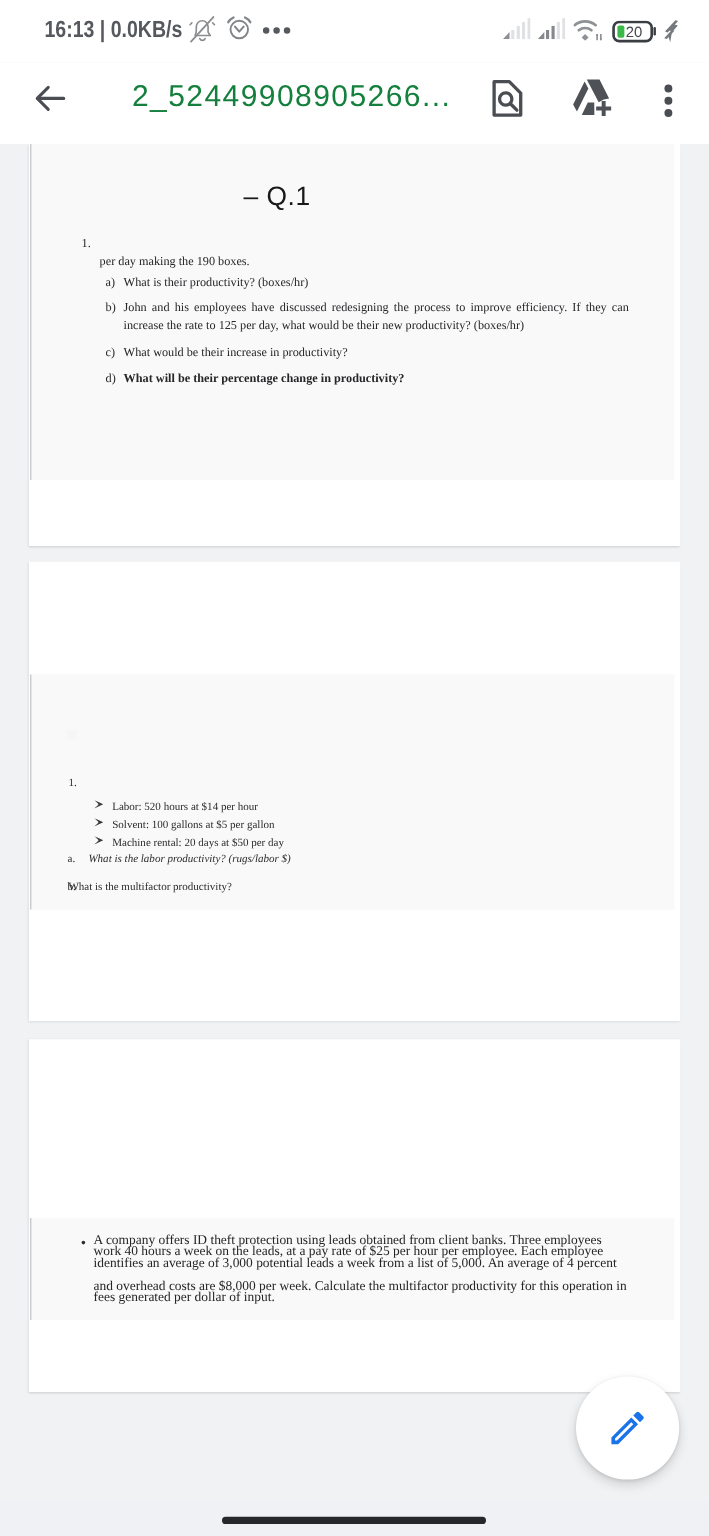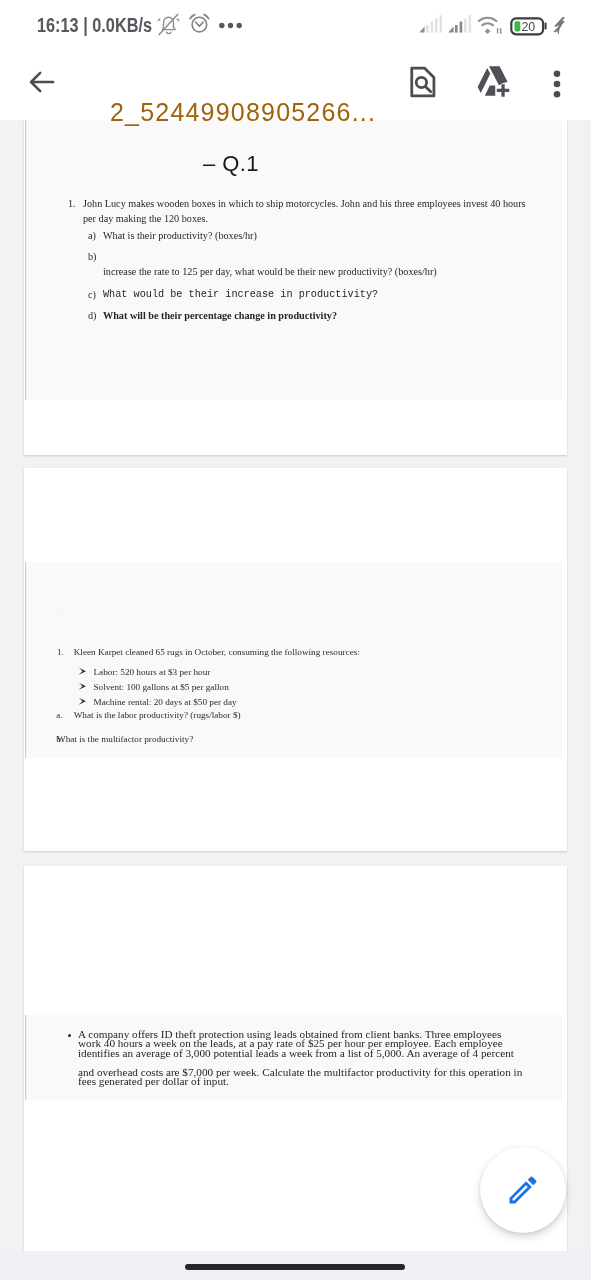--- a/index.html
+++ b/index.html
@@ -13,22 +13,22 @@
   .sb-time{position:absolute;left:37px;top:14px;font-size:19.5px;font-weight:700;color:#55585c;
            font-family:"Liberation Sans",sans-serif;white-space:nowrap;line-height:23px;
            display:block;transform:scaleX(.835);transform-origin:left top;}
   .sb-ic{position:absolute;display:flex;align-items:center;}
   .sb-right{position:absolute;left:400px;top:0;height:52px;width:191px;}
   .sb-right>*{position:absolute;display:block;}
 
   
   .appbar{position:absolute;left:0;top:52px;width:591px;height:68px;background:#fff;z-index:20;}
   .back{position:absolute;left:24px;top:12px;width:36px;height:36px;}
-  .title{position:absolute;left:110px;top:14px;font-size:25px;color:#a16207;letter-spacing:1.2px;
-         white-space:nowrap;line-height:28px;margin-top:32px;}
+  .title{position:absolute;left:110px;top:14px;font-size:25px;color:#15803d;letter-spacing:1.2px;
+         white-space:nowrap;line-height:28px;}
   .ab-ic{position:absolute;width:36px;height:36px;}
 
   
   .doc{position:absolute;left:0;top:120px;width:591px;height:1131px;background:#f1f2f4;overflow:hidden;}
   .page{position:absolute;left:24px;width:543px;background:#fff;
         box-shadow:0 1px 2px rgba(0,0,0,.16);}
   .scan{position:absolute;background:#f9f9fa;box-shadow:inset 1.2px 0 0 #c9cbce;}
   .txt{position:absolute;font-family:"Liberation Serif",serif;color:#2a2a2c;white-space:nowrap;}
 
   
@@ -38,38 +38,38 @@
        font-size:10.2px;line-height:13px;}
   .n1{left:43px;top:77px;}
   .l1{left:58px;top:77px;}
   .l2{left:58px;top:91.8px;}
   .la{left:63px;top:108.5px;}
   .ta{left:78px;top:108.5px;}
   .lb{left:63px;top:130px;}
   .tb1{left:78px;top:130px;width:421px;white-space:normal;text-align:justify;text-align-last:justify;}
   .tb2{left:78px;top:144.8px;}
   .lc{left:63px;top:167.5px;}
-  .tc{left:78px;top:167.5px;font-family:Liberation Mono, monospace;}
+  .tc{left:78px;top:167.5px;}
   .ld{left:63px;top:189px;}
   .td{left:78px;top:189px;font-weight:bold;}
 
   
   .p2smudge{position:absolute;left:31px;top:46px;width:8px;height:8px;background:#f6f6f7;border-radius:1px;}
   .p2t0{position:absolute;font-family:"Liberation Serif",serif;color:#2b2b2d;white-space:nowrap;
         font-size:9.2px;line-height:12px;}
   .p2n{left:32px;top:84px;}
   .p2t{left:48.7px;top:84px;}
   .p2bm1{position:absolute;left:53.2px;top:99.6px;}
   .p2b1{left:68.5px;top:104px;}
   .p2bm2{position:absolute;left:53.2px;top:114.4px;}
   .p2b2{left:68.5px;top:118.8px;}
   .p2bm3{position:absolute;left:53.2px;top:129.2px;}
   .p2b3{left:68.5px;top:133.6px;text-align:center;}
   .p2la{left:31.3px;top:146.5px;}
-  .p2ta{left:48.7px;top:146.5px;}
+  .p2ta{left:48.7px;top:146.5px;font-style:italic;}
   .p2lb{left:31.3px;top:170.5px;}
   .p2tb{left:32px;top:170.5px;}
 
   
   .p3dot{position:absolute;left:42.8px;top:19px;width:3px;height:3px;border-radius:50%;background:#2d2d2f;}
   .p3l{position:absolute;left:53px;font-size:11.2px;white-space:nowrap;line-height:11.2px;
        font-family:"Liberation Serif",serif;color:#262628;}
 
   
   .fab{position:absolute;left:480px;top:1147px;width:86px;height:86px;border-radius:50%;
@@ -209,70 +209,69 @@
     </div>
   </div>
 
   <div class="doc">
 
     <div class="page" style="top:0px;height:335px;">
       <div class="scan" style="left:1px;top:0;width:537px;height:280px;">
         <div class="txt heading">– Q.1</div>
 
         <div class="p1t n1">1.</div>
-        <div class="p1t l1">John Lucy makes wooden boxes in which to ship motorcycles. John and his three employees invest 40 hours</div>
-        <div class="p1t l2">per day making the 120 boxes.</div>
+        <div class="p1t l2">per day making the 190 boxes.</div>
 
         <div class="p1t la">a)</div>
         <div class="p1t ta">What is their productivity? (boxes/hr)</div>
 
         <div class="p1t lb">b)</div>
+        <div class="p1t tb1">John and his employees have discussed redesigning the process to improve efficiency.   If they can</div>
         <div class="p1t tb2">increase the rate to 125 per day, what would be their new productivity? (boxes/hr)</div>
 
         <div class="p1t lc">c)</div>
         <div class="p1t tc">What would be their increase in productivity?</div>
 
         <div class="p1t ld">d)</div>
         <div class="p1t td">What will be their percentage change in productivity?</div>
       </div>
     </div>
 
     <div class="page" style="top:348px;height:383px;">
       <div class="scan" style="left:1px;top:94px;width:537px;height:196px;">
         <div class="p2smudge"></div>
         <div class="p2t0 p2n">1.</div>
-        <div class="p2t0 p2t">Kleen Karpet cleaned 65 rugs in October, consuming the following resources:</div>
 
         <div class="p2bm1"><svg width="8.6" height="8.6" viewBox="0 0 9 9">
               <path d="M0.6 0.9 C3.4 2.0 6.1 3.3 8.4 4.5 C6.1 5.7 3.4 7.0 0.6 8.1 C2.7 6.4 3.9 5.4 4.3 4.5 C3.9 3.6 2.7 2.6 0.6 0.9 Z" fill="#3a3a3c"></path>
             </svg></div>
-        <div class="p2t0 p2b1">Labor: 520 hours at $3 per hour</div>
+        <div class="p2t0 p2b1">Labor: 520 hours at $14 per hour</div>
         <div class="p2bm2"><svg width="8.6" height="8.6" viewBox="0 0 9 9">
               <path d="M0.6 0.9 C3.4 2.0 6.1 3.3 8.4 4.5 C6.1 5.7 3.4 7.0 0.6 8.1 C2.7 6.4 3.9 5.4 4.3 4.5 C3.9 3.6 2.7 2.6 0.6 0.9 Z" fill="#3a3a3c"></path>
             </svg></div>
         <div class="p2t0 p2b2">Solvent: 100 gallons at $5 per gallon</div>
         <div class="p2bm3"><svg width="8.6" height="8.6" viewBox="0 0 9 9">
               <path d="M0.6 0.9 C3.4 2.0 6.1 3.3 8.4 4.5 C6.1 5.7 3.4 7.0 0.6 8.1 C2.7 6.4 3.9 5.4 4.3 4.5 C3.9 3.6 2.7 2.6 0.6 0.9 Z" fill="#3a3a3c"></path>
             </svg></div>
         <div class="p2t0 p2b3">Machine rental: 20 days at $50 per day</div>
 
         <div class="p2t0 p2la">a.</div>
         <div class="p2t0 p2ta">What is the labor productivity? (rugs/labor $)</div>
         <div class="p2t0 p2lb">b.</div>
         <div class="p2t0 p2tb">What is the multifactor productivity?</div>
       </div>
     </div>
 
-    <div class="page" style="top:746px;height:385px;">
+    <div class="page" style="top:746px;height:294px;">
       <div class="scan" style="left:1px;top:149px;width:537px;height:85px;">
         <div class="p3dot"></div>
         <div class="p3l" style="top:13.8px">A company offers ID theft protection using leads obtained from client banks. Three employees</div>
         <div class="p3l" style="top:23.2px">work 40 hours a week on the leads, at a pay rate of $25 per hour per employee. Each employee</div>
         <div class="p3l" style="top:32.8px">identifies an average of 3,000 potential leads a week from a list of 5,000. An average of 4 percent</div>
-        <div class="p3l" style="top:51.6px">and overhead costs are $7,000 per week. Calculate the multifactor productivity for this operation in</div>
+        <div class="p3l" style="top:51.6px">and overhead costs are $8,000 per week. Calculate the multifactor productivity for this operation in</div>
         <div class="p3l" style="top:61.0px">fees generated per dollar of input.</div>
       </div>
     </div>
   </div>
 
   <div class="fab">
     <svg width="36" height="36" viewBox="0 0 24 24">
       <path d="M3 17.25V21h3.75L17.81 9.94l-3.75-3.75L3 17.25zM5 17.9l9.06-9.06 1.1 1.1L6.1 19H5v-1.1z
                M20.71 5.63l-2.34-2.34a1 1 0 0 0-1.41 0l-1.83 1.83 3.75 3.75 1.83-1.83a1 1 0 0 0 0-1.41z" fill="#1a73e8"></path>
     </svg>

